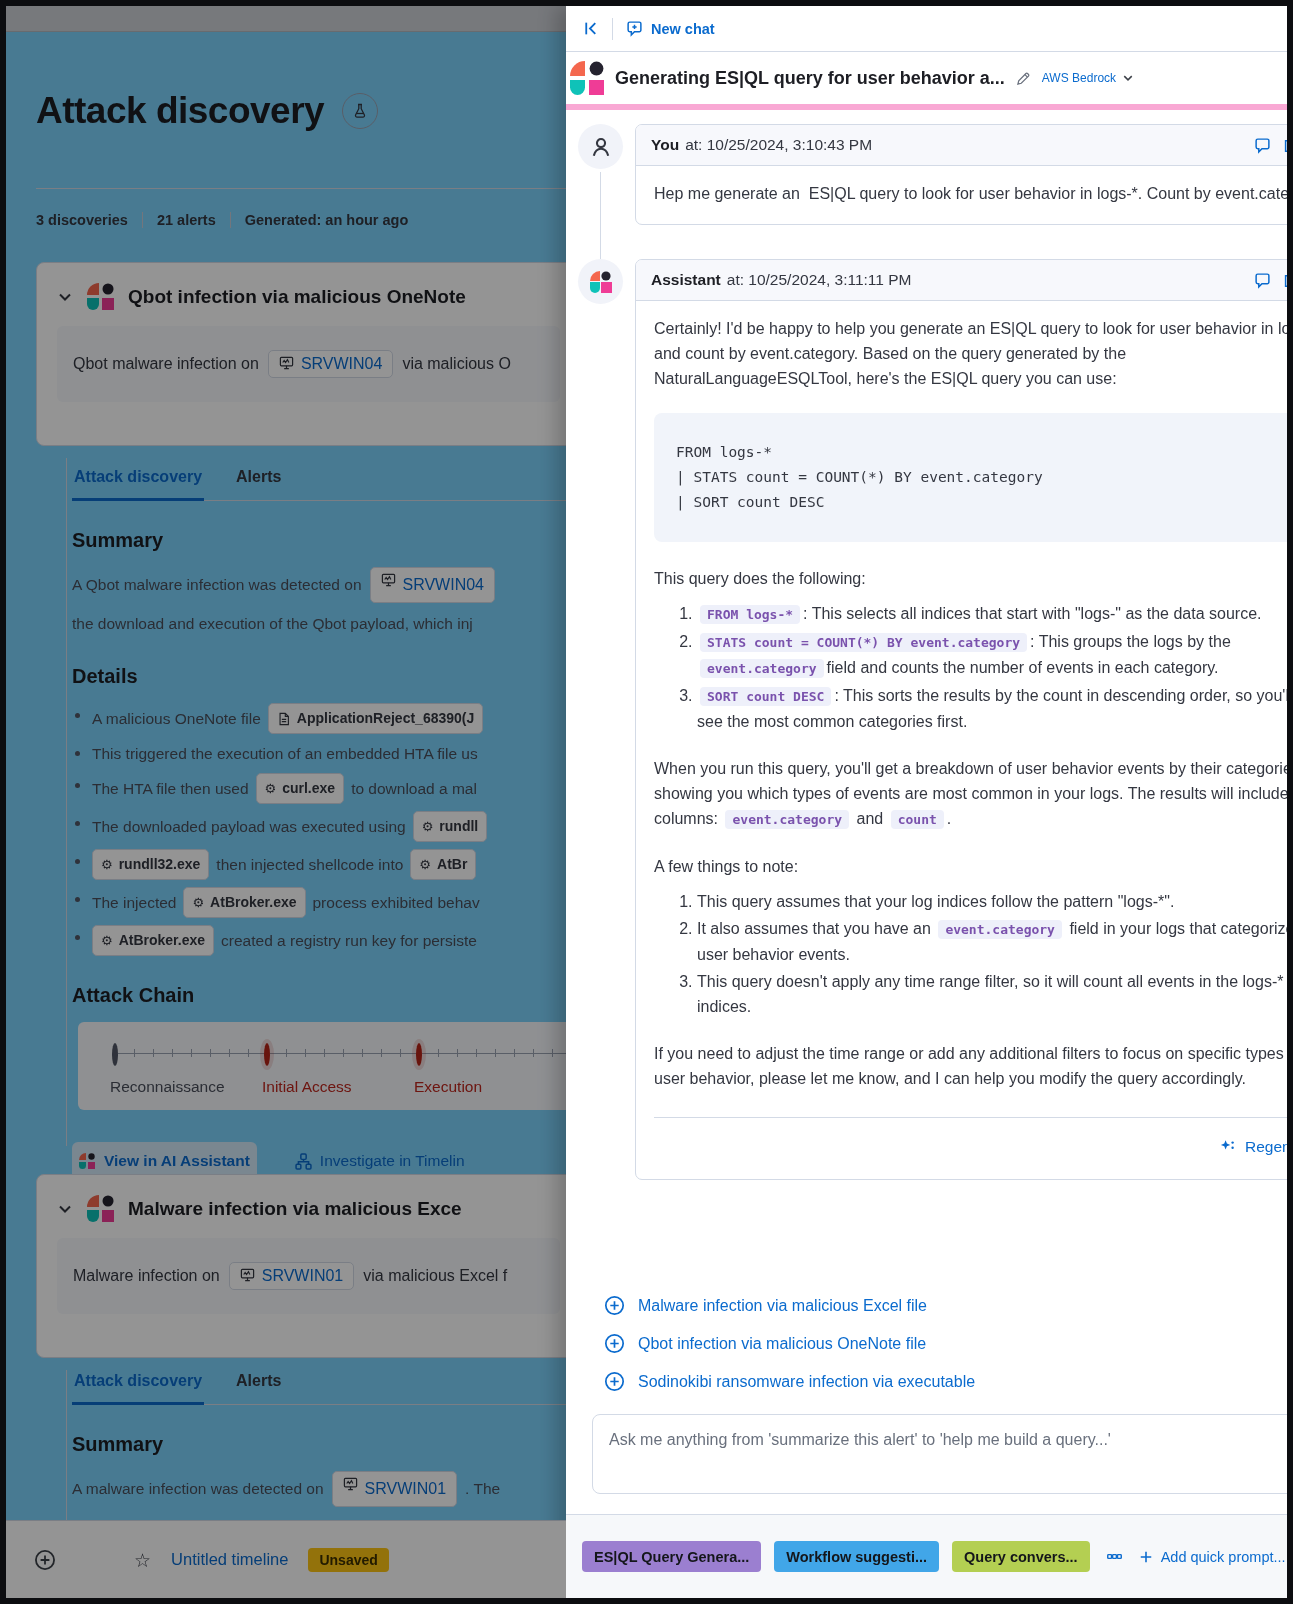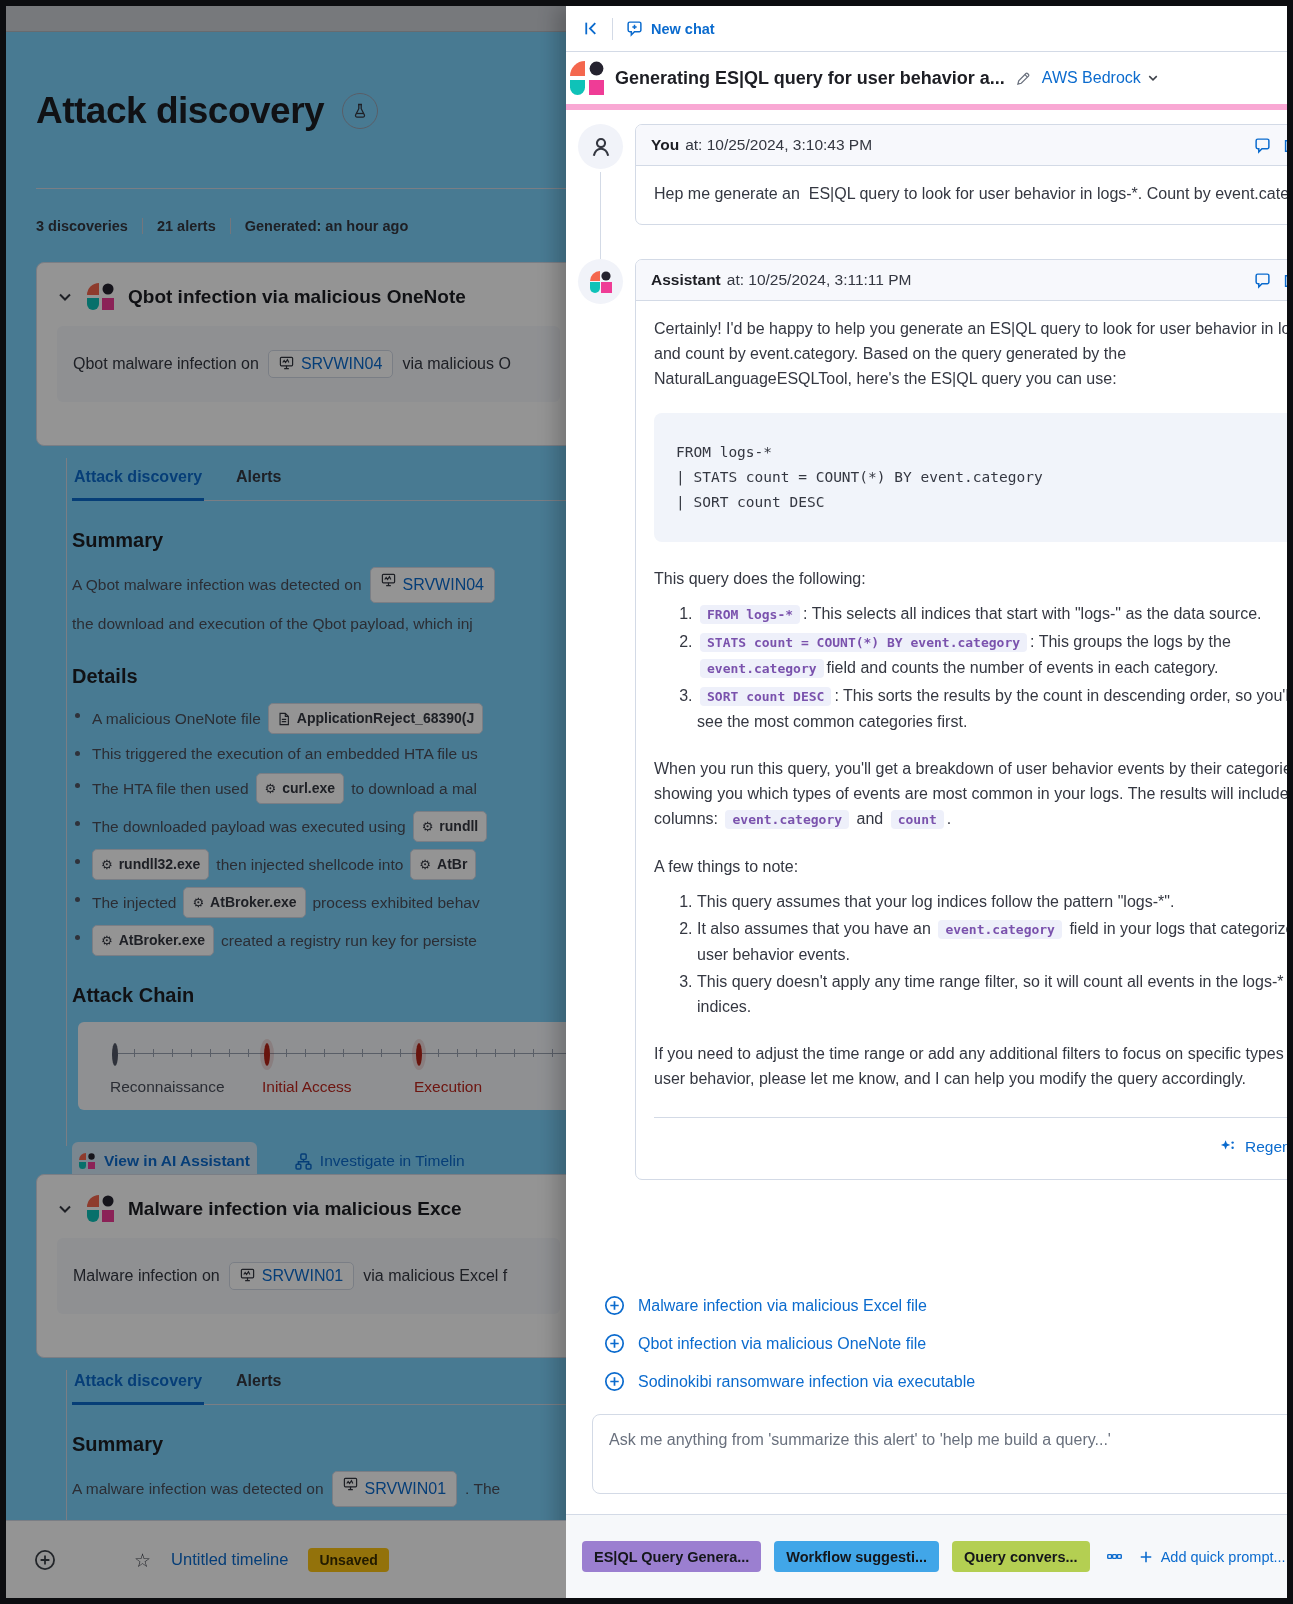--- a/index.html
+++ b/index.html
@@ -10,21 +10,21 @@
 svg{display:block}
 
 
 .left{position:relative;width:560px;flex:none;background:#7dd3fc;overflow:hidden}
 .overlay{position:absolute;inset:0;background:rgba(0,0,0,.42);z-index:60}
 .kheader{position:absolute;left:0;top:0;right:0;height:26px;background:#cdd0d6;border-bottom:1px solid #b4b8c0}
 .title-row{position:absolute;left:30px;top:84px;display:flex;align-items:center;gap:18px}
 .title-row h1{font-size:37px;font-weight:700;color:#1d1e24;letter-spacing:-.5px}
 .beaker{width:36px;height:36px;border:1px solid #98a2b3;border-radius:50%;display:flex;align-items:center;justify-content:center;color:#343741}
 .page-rule{position:absolute;left:30px;top:182px;right:0;border-top:1px solid #d3dae6}
-.stats{position:absolute;left:30px;top:212px;display:flex;align-items:center;gap:14px;font-size:14.5px;font-weight:700;color:#343741}
+.stats{position:absolute;left:30px;top:206px;display:flex;align-items:center;gap:14px;font-size:14.5px;font-weight:700;color:#343741}
 .vsep{width:1px;height:16px;background:#c6ccd8}
 .card{position:absolute;left:30px;width:545px;background:#fff;border:1px solid #d3dae6;border-radius:8px;padding:20px}
 .card1{top:256px;height:184px}
 .card2{top:1168px;height:184px}
 .card-head{display:flex;align-items:center;gap:14px}
 .chev{color:#343741}
 .card-head h2{font-size:19px;font-weight:700;color:#1d1e24;white-space:nowrap}
 .ai-logo{display:grid;grid-template-columns:1fr 1fr;grid-template-rows:1fr 1fr;gap:9%}
 .ai-logo i{display:block}
 .ai-logo .q1{background:#f4674e;border-radius:100% 0 0 0}
@@ -75,21 +75,21 @@
 .right{position:relative;width:801px;flex:none;background:#fff;display:flex;flex-direction:column;box-shadow:-10px 0 18px rgba(0,0,0,.2)}
 .ftop{height:46px;flex:none;display:flex;align-items:center;gap:13px;padding:0 16px;border-bottom:1px solid #d3dae6}
 .icon-btn{background:none;border:none;cursor:pointer;display:flex;align-items:center;justify-content:center;padding:0}
 .blue{color:#0b6bce}
 .gray{color:#69707d}
 .dark{color:#3c4048}
 .vsep2{width:1px;height:22px;background:#d3dae6}
 .newchat{display:flex;align-items:center;gap:8px;color:#0b6bce;font-size:14.5px;font-weight:600;text-decoration:none}
 .fhead{height:58px;flex:none;display:flex;align-items:center;gap:11px;padding:0 4px;border-bottom:6px solid #f9a8d4}
 .fhead h2{font-size:18px;font-weight:700;color:#1d1e24;white-space:nowrap}
-.connector{display:flex;align-items:center;gap:6px;color:#0b6bce;font-size:16px;font-weight:500;text-decoration:none}
+.connector{display:flex;align-items:center;gap:6px;color:#0b6bce;font-size:12px;font-weight:500;text-decoration:none}
 .eyewrap{width:34px;height:34px;border-radius:50%;background:#f1f4f9;display:flex;align-items:center;justify-content:center;color:#9aa6b8;margin-right:4px}
 .chat{position:relative;flex:1;overflow:hidden;padding:14px 20px 0 12px}
 .conn-line{position:absolute;left:34px;top:62px;height:112px;width:1px;background:#d3dae6}
 .msg{display:flex;gap:12px;margin-bottom:34px}
 .avatar{width:45px;height:45px;flex:none;border-radius:50%;background:#f1f3f9;display:flex;align-items:center;justify-content:center;z-index:2}
 .mcard{flex:1;border:1px solid #d3dae6;border-radius:7px;overflow:hidden;background:#fff}
 .mhead{display:flex;align-items:baseline;gap:6px;background:#f7f8fc;border-bottom:1px solid #d3dae6;padding:11px 15px;font-size:15.5px;color:#343741}
 .mhead .sender{font-weight:700;color:#1d1e24}
 .hicons{margin-left:auto;display:flex;gap:13px;color:#0b6bce;align-self:center}
 .mbody{padding:15px 18px 18px;font-size:16px;line-height:25px;color:#343741}

